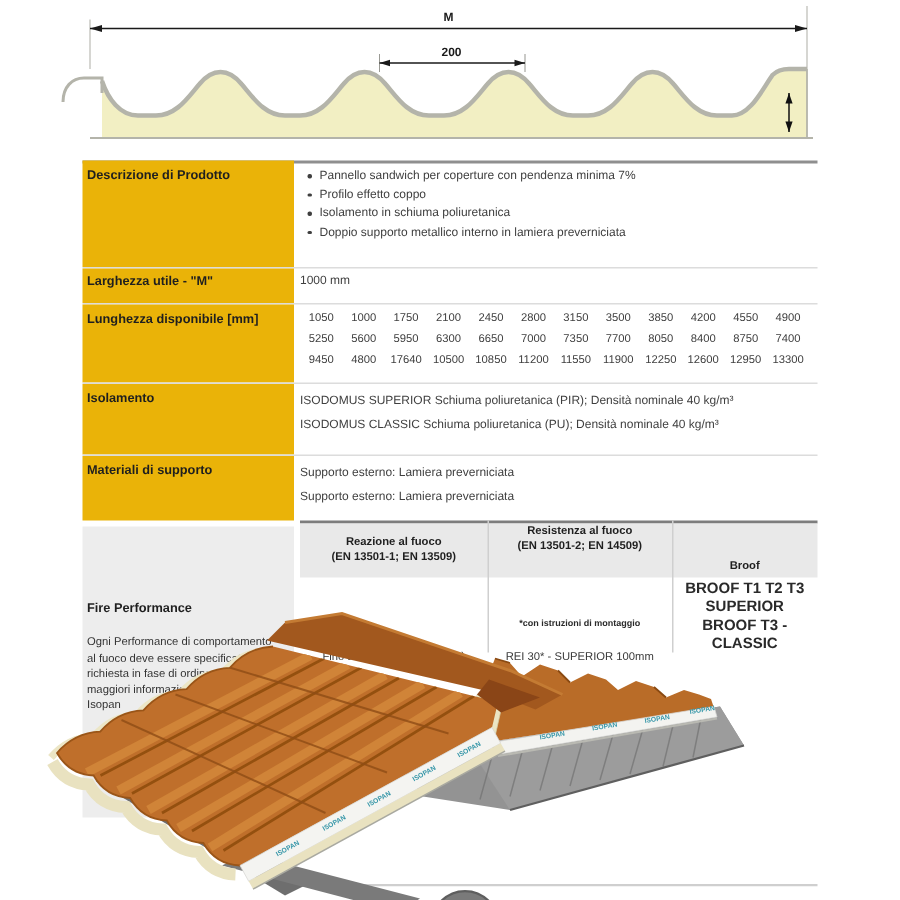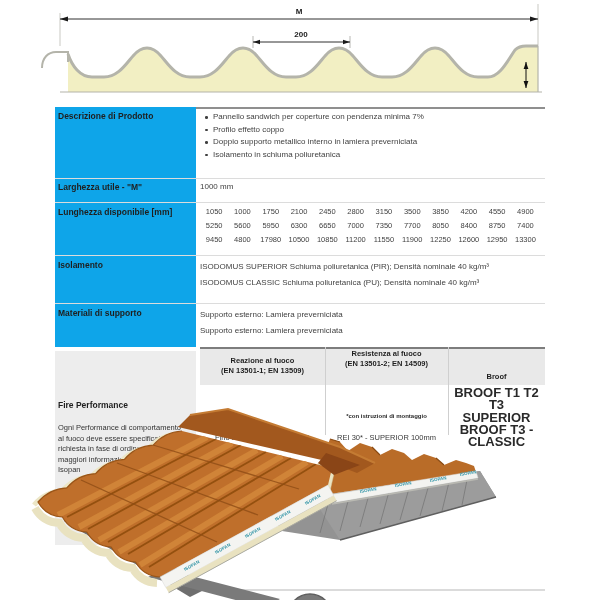--- a/index.html
+++ b/index.html
@@ -4,21 +4,21 @@
 <style>
   html,body{margin:0;padding:0;background:#fff;}
   .sheet{position:relative;width:600px;height:600px;background:#ffffff;overflow:hidden;
          font-family:"Liberation Sans",sans-serif;color:#333;}
   svg text{font-family:"Liberation Sans",sans-serif;}
 
   
   .spec{position:absolute;left:55px;top:107px;width:490px;height:440px;z-index:1;}
   .toprule{position:absolute;left:0;top:0;width:490px;height:2px;background:#8f8f8f;}
   .sep{position:absolute;left:0;width:490px;height:1px;background:#dcdcdc;}
-  .tl{position:absolute;left:0;width:141px;box-sizing:border-box;background:#0ea5e9;
+  .tl{position:absolute;left:0;width:141px;box-sizing:border-box;background:#eab308;
       font-weight:bold;font-size:8.5px;color:#1f1f1f;padding:4px 5px 0 3px;line-height:10px;}
   .tc{position:absolute;left:145px;width:345px;font-size:8px;color:#3f3f3f;box-sizing:border-box;}
   .bullet-item{position:relative;padding-left:13px;line-height:12.5px;}
   .bullet-item::before{content:"";position:absolute;left:5px;top:5px;width:2.6px;height:2.6px;
       border-radius:50%;background:#3f3f3f;}
   .lenrow{display:grid;grid-template-columns:repeat(12,28.3px);line-height:14px;}
   .len-cell{text-align:center;font-size:7.5px;}
   .spec-line{line-height:16px;}
 
   
@@ -26,21 +26,21 @@
       box-sizing:border-box;padding:5px 9px 0 3px;}
   .fire-title{font-weight:bold;font-size:8.5px;color:#1f1f1f;line-height:11px;margin-top:44px;}
   .fire-note{font-size:7.5px;color:#333;line-height:10.6px;margin-top:12px;}
   .firetab{position:absolute;left:145px;top:240px;width:345px;height:92px;}
   .firetab .top{position:absolute;left:0;top:0;width:345px;height:2px;background:#7d7d7d;}
   .firetab .hbg{position:absolute;left:0;top:2px;width:345px;height:36px;background:#e9e9e9;}
   .vline{position:absolute;top:0;width:1px;height:88px;background:#cfcfcf;}
   .fh{position:absolute;font-weight:bold;font-size:7.5px;line-height:9.5px;text-align:center;color:#1f1f1f;}
   .fv{position:absolute;font-size:7.5px;text-align:center;color:#3a3a3a;margin-top:40px;}
   .ffoot{position:absolute;font-size:6px;font-weight:bold;text-align:center;color:#2a2a2a;}
-  .broof-line{line-height:12.3px;font-weight:bold;font-size:13px;color:#2a2a2a;}
+  .broof-line{line-height:12.3px;font-weight:bold;font-size:10px;color:#2a2a2a;}
 
   .diagram{position:absolute;left:40px;top:0;z-index:0;}
   .roof{position:absolute;left:30px;top:405px;z-index:3;}
 </style>
 </head>
 <body>
 
 <div class="sheet">
 
   <svg class="diagram" width="520" height="102" viewBox="0 0 520 102">
@@ -84,22 +84,22 @@
     <polygon points="486,88 483.6,81 488.4,81" fill="#111"></polygon>
   </svg>
 
   <div class="spec">
     <div class="toprule"></div>
 
     <div class="tl" style="top:0;height:71px;">Descrizione di Prodotto</div>
     <div class="tc" style="top:4px;">
         <div class="bullet-item">Pannello sandwich per coperture con pendenza minima 7%</div>
         <div class="bullet-item">Profilo effetto coppo</div>
+        <div class="bullet-item">Isolamento in schiuma poliuretanica</div>
         <div class="bullet-item">Doppio supporto metallico interno in lamiera preverniciata</div>
-        <div class="bullet-item">Isolamento in schiuma poliuretanica</div>
       </div>
     <div class="sep" style="top:71px;"></div>
 
     <div class="tl" style="top:72px;height:23px;padding-top:3px;">Larghezza utile - "M"</div>
     <div class="tc" style="top:75px;">1000 mm</div>
     <div class="sep" style="top:95px;"></div>
 
     <div class="tl" style="top:96px;height:52px;">Lunghezza disponibile [mm]</div>
     <div class="tc" style="top:98px;">
       <div class="lenrow">
@@ -126,21 +126,21 @@
           <div class="len-cell">7350</div>
           <div class="len-cell">7700</div>
           <div class="len-cell">8050</div>
           <div class="len-cell">8400</div>
           <div class="len-cell">8750</div>
           <div class="len-cell">7400</div>
         </div>
       <div class="lenrow">
           <div class="len-cell">9450</div>
           <div class="len-cell">4800</div>
-          <div class="len-cell">17980</div>
+          <div class="len-cell">17640</div>
           <div class="len-cell">10500</div>
           <div class="len-cell">10850</div>
           <div class="len-cell">11200</div>
           <div class="len-cell">11550</div>
           <div class="len-cell">11900</div>
           <div class="len-cell">12250</div>
           <div class="len-cell">12600</div>
           <div class="len-cell">12950</div>
           <div class="len-cell">13300</div>
         </div>

